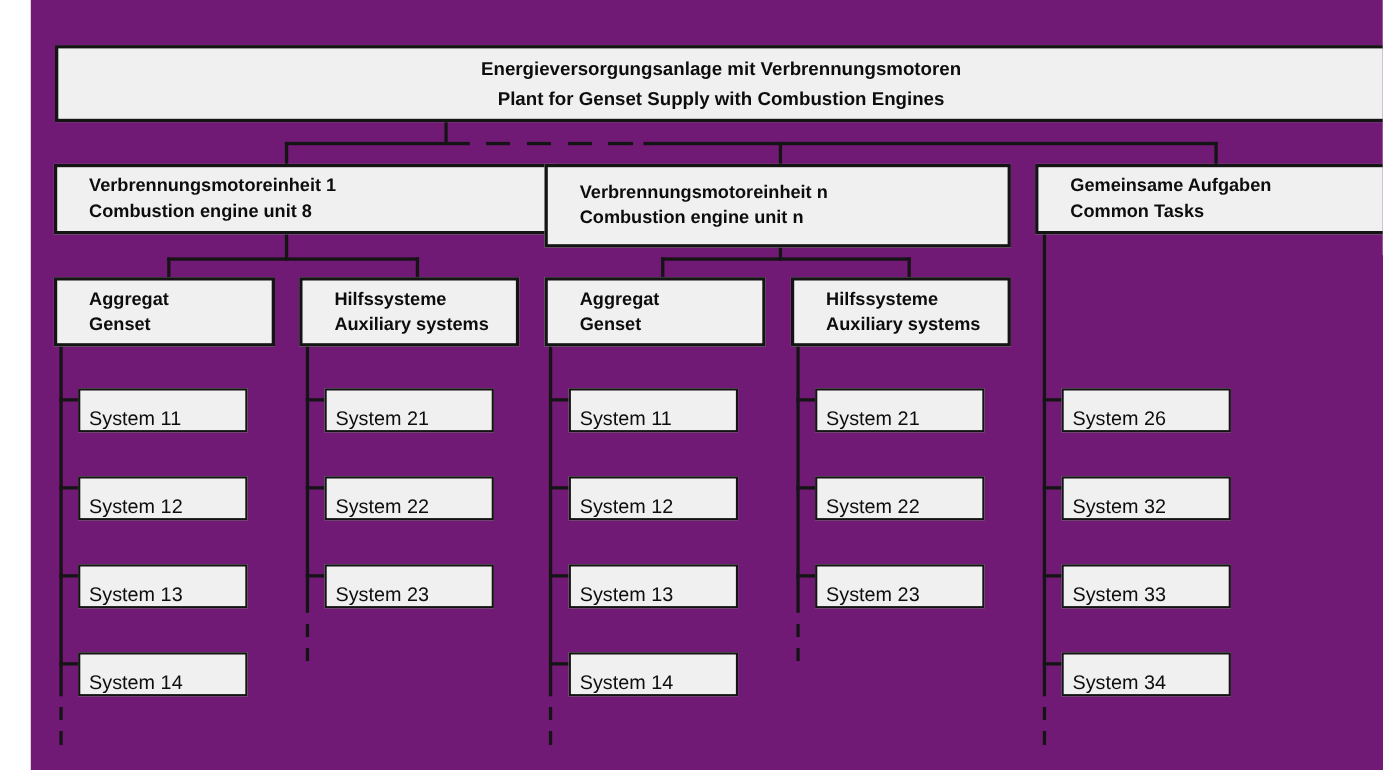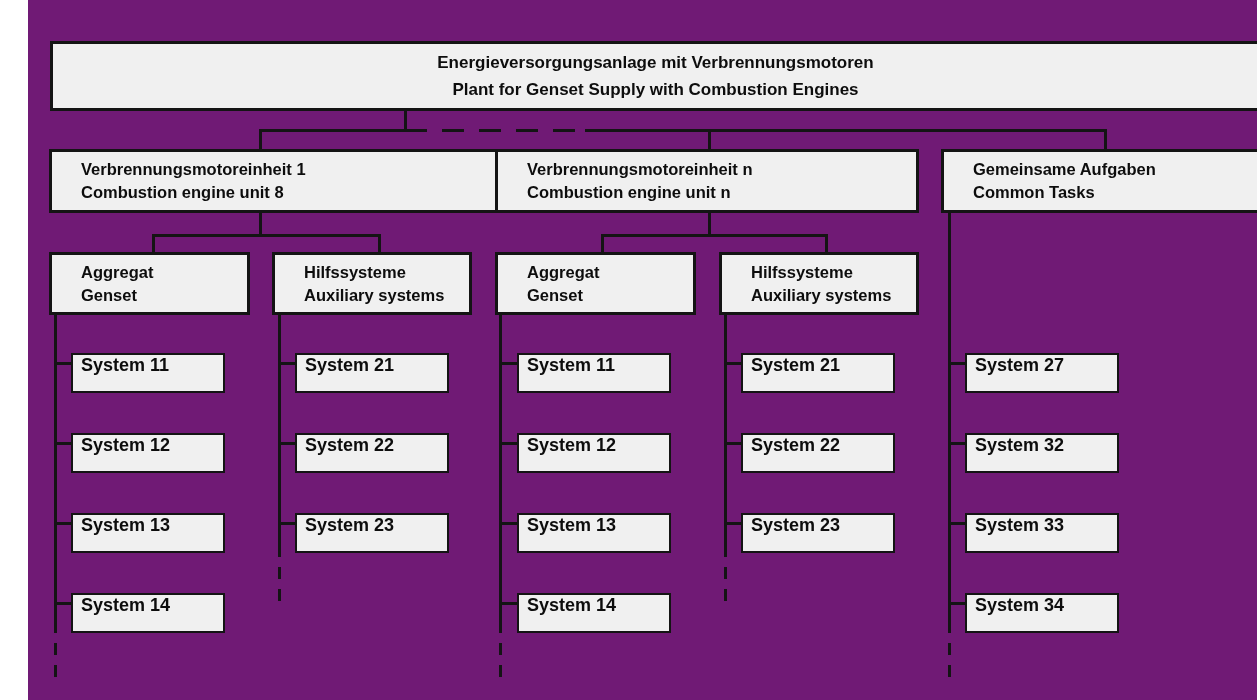--- a/index.html
+++ b/index.html
@@ -14,21 +14,21 @@
   .root-box {
     display:flex; flex-direction:column; justify-content:center;
     text-align:center; font-weight:bold; font-size:17px; line-height:27px;
   }
   .hdr-box {
     display:flex; flex-direction:column; justify-content:center;
     font-weight:bold; font-size:16.5px; line-height:23px; padding-left:29px;
   }
   .sys-box {
     width:154px; height:40px; border-width:2px;
-    display:flex; align-items:flex-start; font-size:18px; padding-left:8px;font-weight:bold;
+    display:flex; align-items:flex-end; font-size:18px; padding-left:8px;
   }
   .ln    { position:absolute; background:#141414; }
   .vdash { position:absolute; background:repeating-linear-gradient(180deg, transparent 0 10px, #141414 10px 22px); }
   .hdash { position:absolute; background:repeating-linear-gradient(90deg, transparent 0 15px, #141414 15px 37px); }
 </style>
 </head>
 <body>
 
 <div class="canvas">
 
@@ -82,21 +82,21 @@
 
   <div class="box root-box" style="left:22px;top:41px;width:1211px;height:70px;">
     <div>Energieversorgungsanlage mit Verbrennungsmotoren</div>
     <div>Plant for Genset Supply with Combustion Engines</div>
   </div>
 
   <div class="box hdr-box" style="left:21px;top:149px;width:456px;height:64px;">
     <div>Verbrennungsmotoreinheit 1</div>
     <div>Combustion engine unit 8</div>
   </div>
-  <div class="box hdr-box" style="left:467px;top:149px;width:424px;height:64px;">
+  <div class="box hdr-box" style="left:467px;top:149px;width:424px;height:76px;">
     <div>Verbrennungsmotoreinheit n</div>
     <div>Combustion engine unit n</div>
   </div>
   <div class="box hdr-box" style="left:913px;top:149px;width:320px;height:64px;justify-content:center;">
     <div>Gemeinsame Aufgaben</div>
     <div>Common Tasks</div>
   </div>
 
   <div class="box hdr-box" style="left:21px;top:252px;width:201px;height:63px;">
     <div>Aggregat</div>
@@ -155,21 +155,21 @@
       <span>System 21</span>
     </div>
   <div class="box sys-box" style="left:713px;top:433px;">
       <span>System 22</span>
     </div>
   <div class="box sys-box" style="left:713px;top:513px;">
       <span>System 23</span>
     </div>
 
   <div class="box sys-box" style="left:937px;top:353px;">
-      <span>System 27</span>
+      <span>System 26</span>
     </div>
   <div class="box sys-box" style="left:937px;top:433px;">
       <span>System 32</span>
     </div>
   <div class="box sys-box" style="left:937px;top:513px;">
       <span>System 33</span>
     </div>
   <div class="box sys-box" style="left:937px;top:593px;">
       <span>System 34</span>
     </div>

